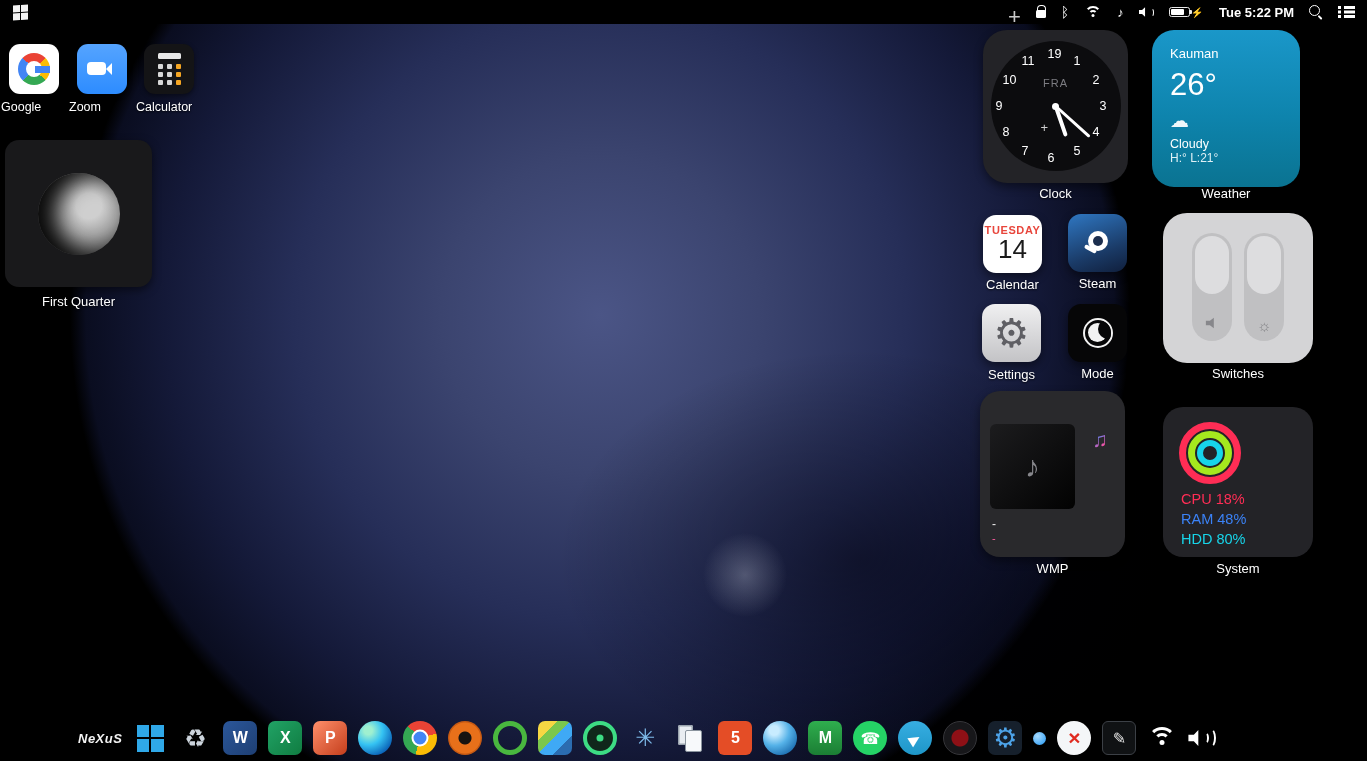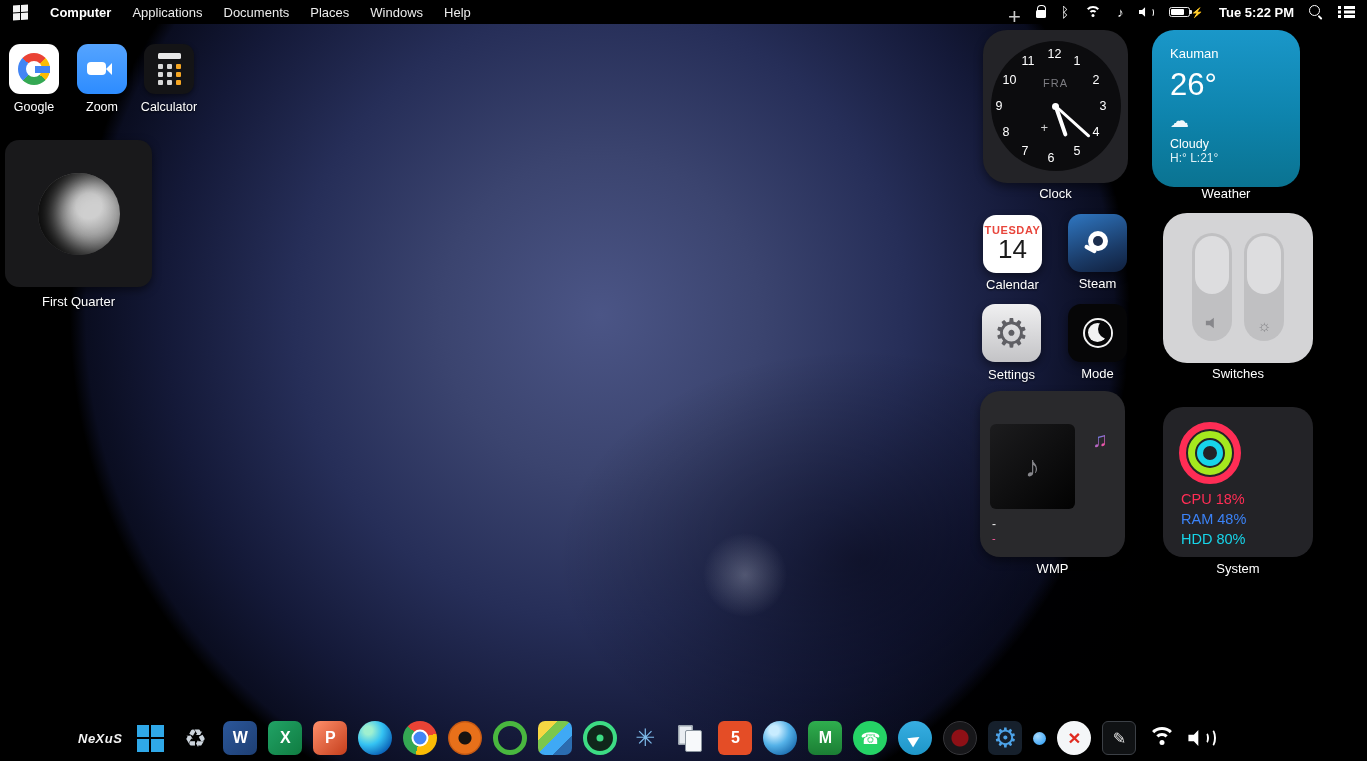--- a/index.html
+++ b/index.html
@@ -45,21 +45,21 @@
   .bolt{font-size:10px;color:#fff;font-weight:normal}
   .time{font-weight:600;color:#fff;white-space:nowrap}
   .search{display:inline-block;width:14px;height:14px;position:relative}
   .search::before{content:'';position:absolute;left:0;top:0;width:9px;height:9px;border:1.8px solid #fff;border-radius:50%}
   .search::after{content:'';position:absolute;left:9.5px;top:9.5px;width:5px;height:1.8px;background:#fff;transform:rotate(45deg);transform-origin:0 0;border-radius:1px}
   .mlist{display:inline-block;width:17px;height:13px;position:relative}
   .mlist .dots{position:absolute;left:0;top:0.5px;width:2.5px;height:2.5px;background:#fff;box-shadow:0 4.5px 0 #fff,0 9px 0 #fff}
   .mlist .lines{position:absolute;left:5.5px;top:0.5px;width:11px;height:2.5px;background:#fff;box-shadow:0 4.5px 0 #fff,0 9px 0 #fff}
 
   
-  .dicon{position:absolute;top:44px;width:66px;text-align:center;color:#fff;cursor:default}
+  .dicon{position:absolute;top:44px;width:66px;color:#fff;cursor:default}
   .dtile{width:50px;height:50px;border-radius:11px;margin:0 auto;display:flex;align-items:center;justify-content:center;
     box-shadow:0 2px 5px rgba(0,0,0,.45)}
   .dlabel{margin-top:6px;font-size:12.5px;text-shadow:0 1px 2px rgba(0,0,0,.8)}
   .google-tile{background:#fff}
   .g-ring{position:relative;width:32px;height:32px;border-radius:50%;
     background:conic-gradient(from -45deg,#ea4335 0 25%,#fbbc05 25% 50%,#34a853 50% 75%,#4285f4 75% 100%)}
   .g-ring::after{content:'';position:absolute;inset:8px;background:#fff;border-radius:50%}
   .g-bar{position:absolute;right:0;top:13px;width:15px;height:7px;background:#4285f4;z-index:2}
   .zoom-tile{background:linear-gradient(180deg,#55a4ff,#2d8cff);position:relative}
   .zoom-tile::before{content:'';position:absolute;left:10px;top:18px;width:19px;height:13px;background:#fff;border-radius:4px}
@@ -218,28 +218,20 @@
 <div class="screen">
   <div class="wallpaper"></div>
 
   <div class="menubar">
     <span class="win-logo">
         <i></i>
         <i></i>
         <i></i>
         <i></i>
       </span>
-    <div class="menus">
-      <span class="menu-item mi-bold">Computer</span>
-      <span class="menu-item">Applications</span>
-      <span class="menu-item">Documents</span>
-      <span class="menu-item">Places</span>
-      <span class="menu-item">Windows</span>
-      <span class="menu-item">Help</span>
-    </div>
     <div class="status">
       <span class="crosshair">+</span>
       <span class="lock"></span>
       <span class="bt">ᛒ</span>
       <span class="wifi">
           <i class="a1"></i>
           <i class="a2"></i>
           <i class="dot"></i>
         </span>
       <span class="note">♪</span>
@@ -279,21 +271,21 @@
       </div>
     <div class="dlabel">Calculator</div>
   </div>
   <div class="fq">
     <div class="moon"></div>
   </div>
   <div class="fq-label">First Quarter</div>
 
   <div class="wtile w-clock">
     <div class="face">
-      <span class="cn c12">12</span>
+      <span class="cn c12">19</span>
       <span class="cn c1">1</span>
       <span class="cn c2">2</span>
       <span class="cn c3">3</span>
       <span class="cn c4">4</span>
       <span class="cn c5">5</span>
       <span class="cn c6">6</span>
       <span class="cn c7">7</span>
       <span class="cn c8">8</span>
       <span class="cn c9">9</span>
       <span class="cn c10">10</span>

